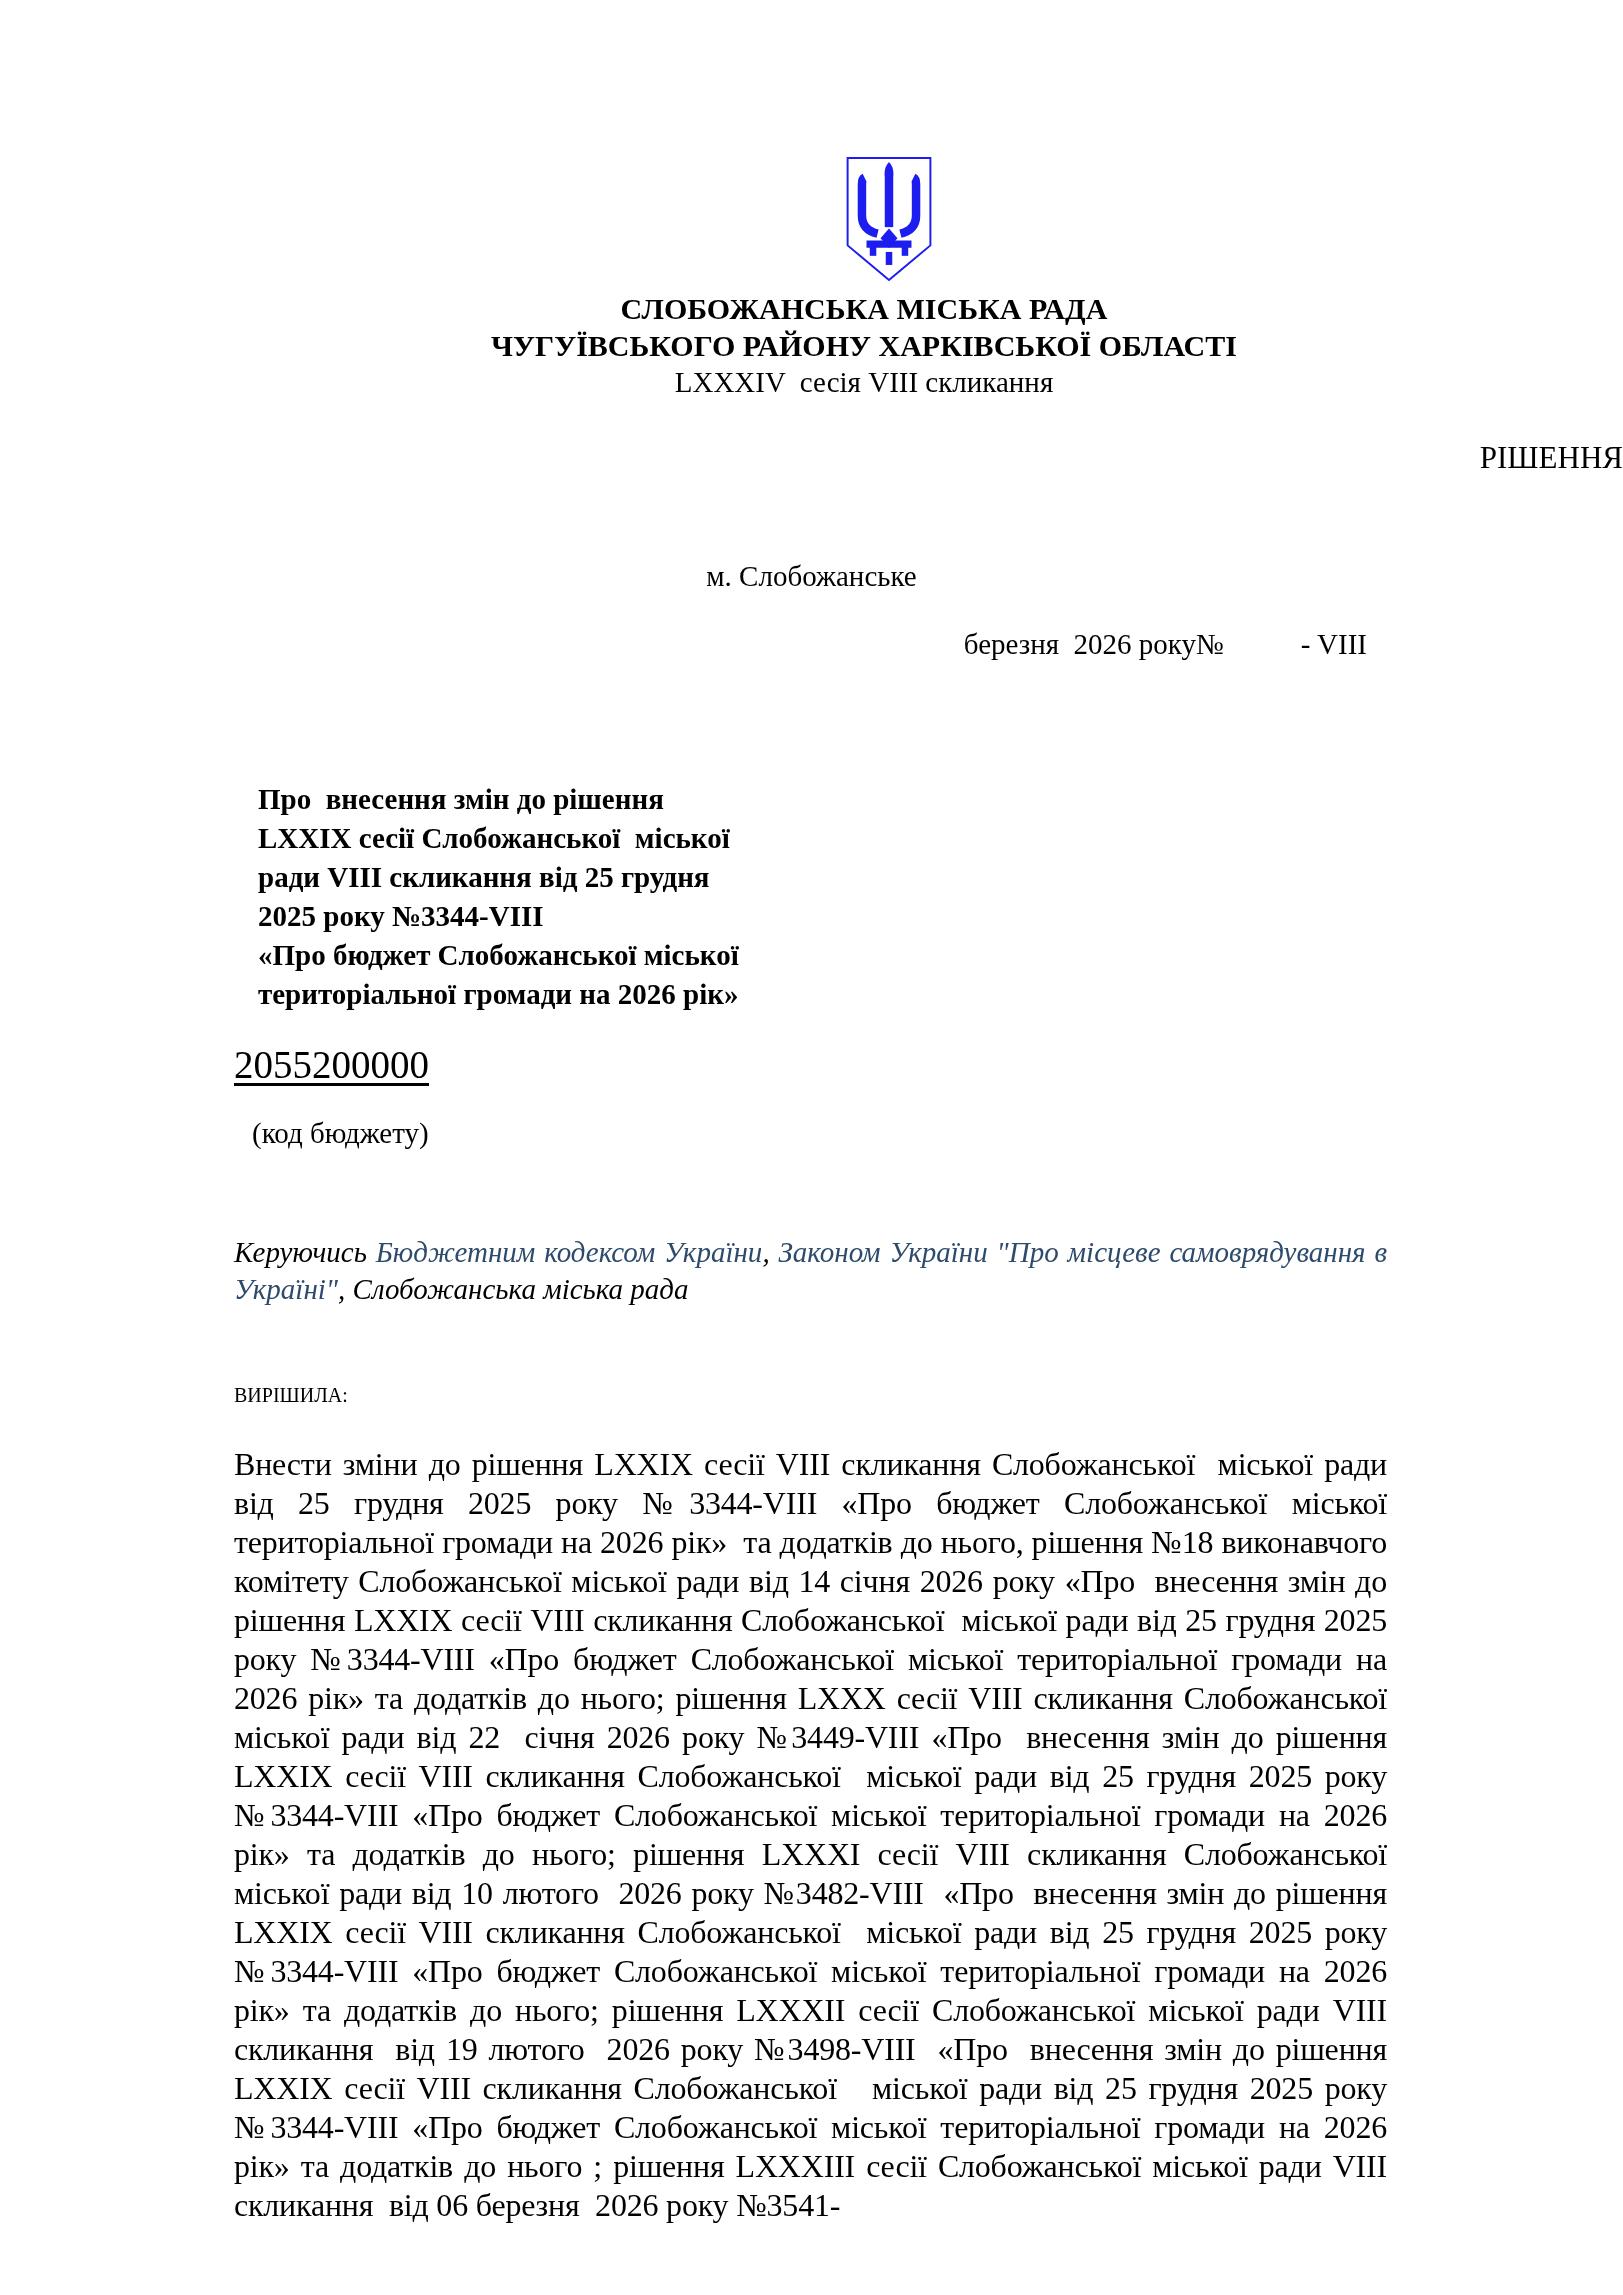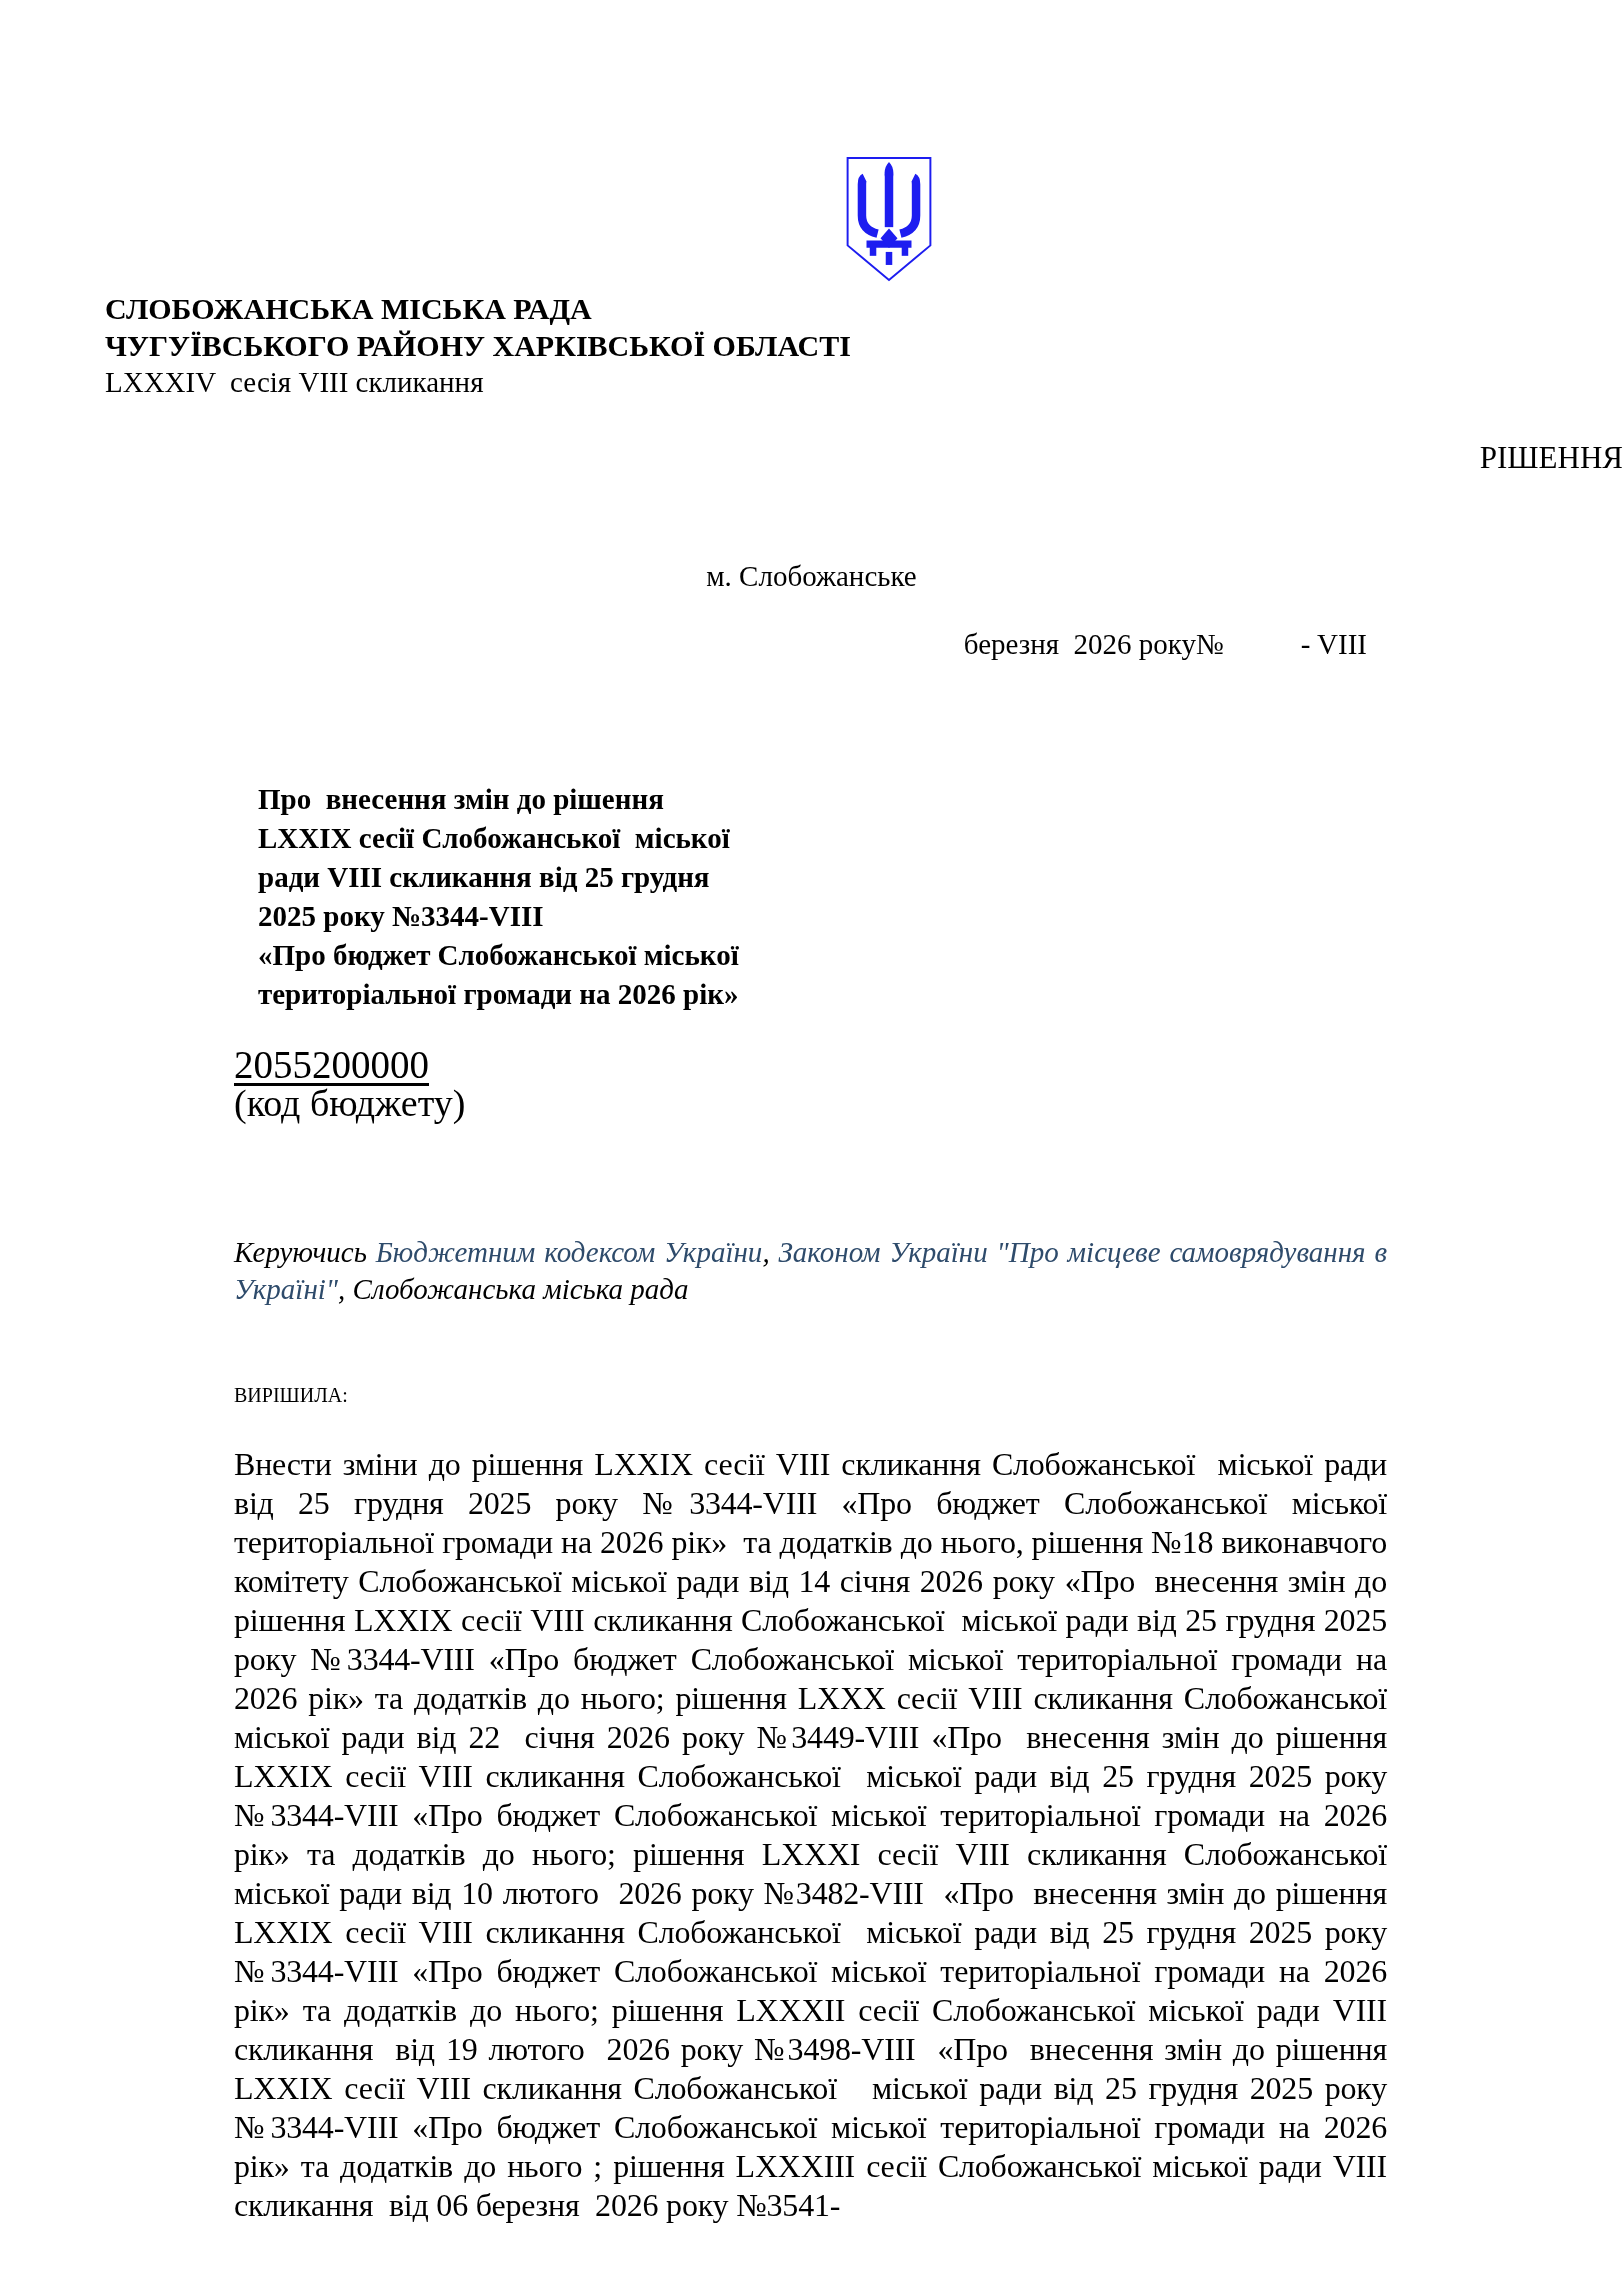--- a/index.html
+++ b/index.html
@@ -1,31 +1,31 @@
 <!DOCTYPE html>
 <html lang="uk" style="--link: #2e4b6b;font-size:10.5px"><head>
 <meta charset="utf-8">
 <style>
   html,body{margin:0;padding:0;background:#ffffff;}
   body{width:1623px;height:2295px;position:relative;overflow:hidden;
        font-family:"Liberation Serif", serif;color:#000;}
   .abs{position:absolute;}
-  .center-wide{left:105px;right:0;text-align:left;}
+  .center-wide{left:105px;right:0;text-align:center;}
   .org{font-weight:bold;font-size:30px;line-height:37px;white-space:pre-wrap;}
   .session{font-size:29px;line-height:35px;white-space:pre-wrap;}
   .doc-type{left:65px;right:0;text-align:right;font-weight:normal;font-size:31px;}
   .city{left:0;right:0;text-align:center;font-size:29px;}
   .date-row{left:291px;right:256px;display:flex;justify-content:flex-end;
             font-size:29px;white-space:pre-wrap;}
   .num-group{display:inline-flex;gap:77px;}
   .subject{left:250px;width:687px;font-size:29px;font-weight:bold;line-height:39px;
            white-space:pre-wrap;margin-left:8px;}
   .code{left:234px;font-size:39px;text-decoration:underline;
         text-decoration-thickness:2.6px;text-underline-offset:4.6px;}
-  .code-label{left:234px;font-size:38px;}
+  .code-label{left:252px;font-size:29px;margin-top:36px;}
   .preamble{left:234px;right:236px;font-size:29px;line-height:37px;
             text-align:justify;white-space:pre-wrap;font-style:italic;}
   .preamble a{color:var(--link,#2e4b6b);text-decoration:none;cursor:pointer;}
   .decided{left:234px;font-size:20px;text-align:right;}
   .body-text{left:234px;right:236px;font-size:32px;line-height:39px;
              text-align:justify;text-justify:inter-word;white-space:pre-wrap;
              letter-spacing:-0.2px;margin:0;}
   .emblem{left:845px;top:155px;width:88px;height:128px;}
 </style>
 </head>

